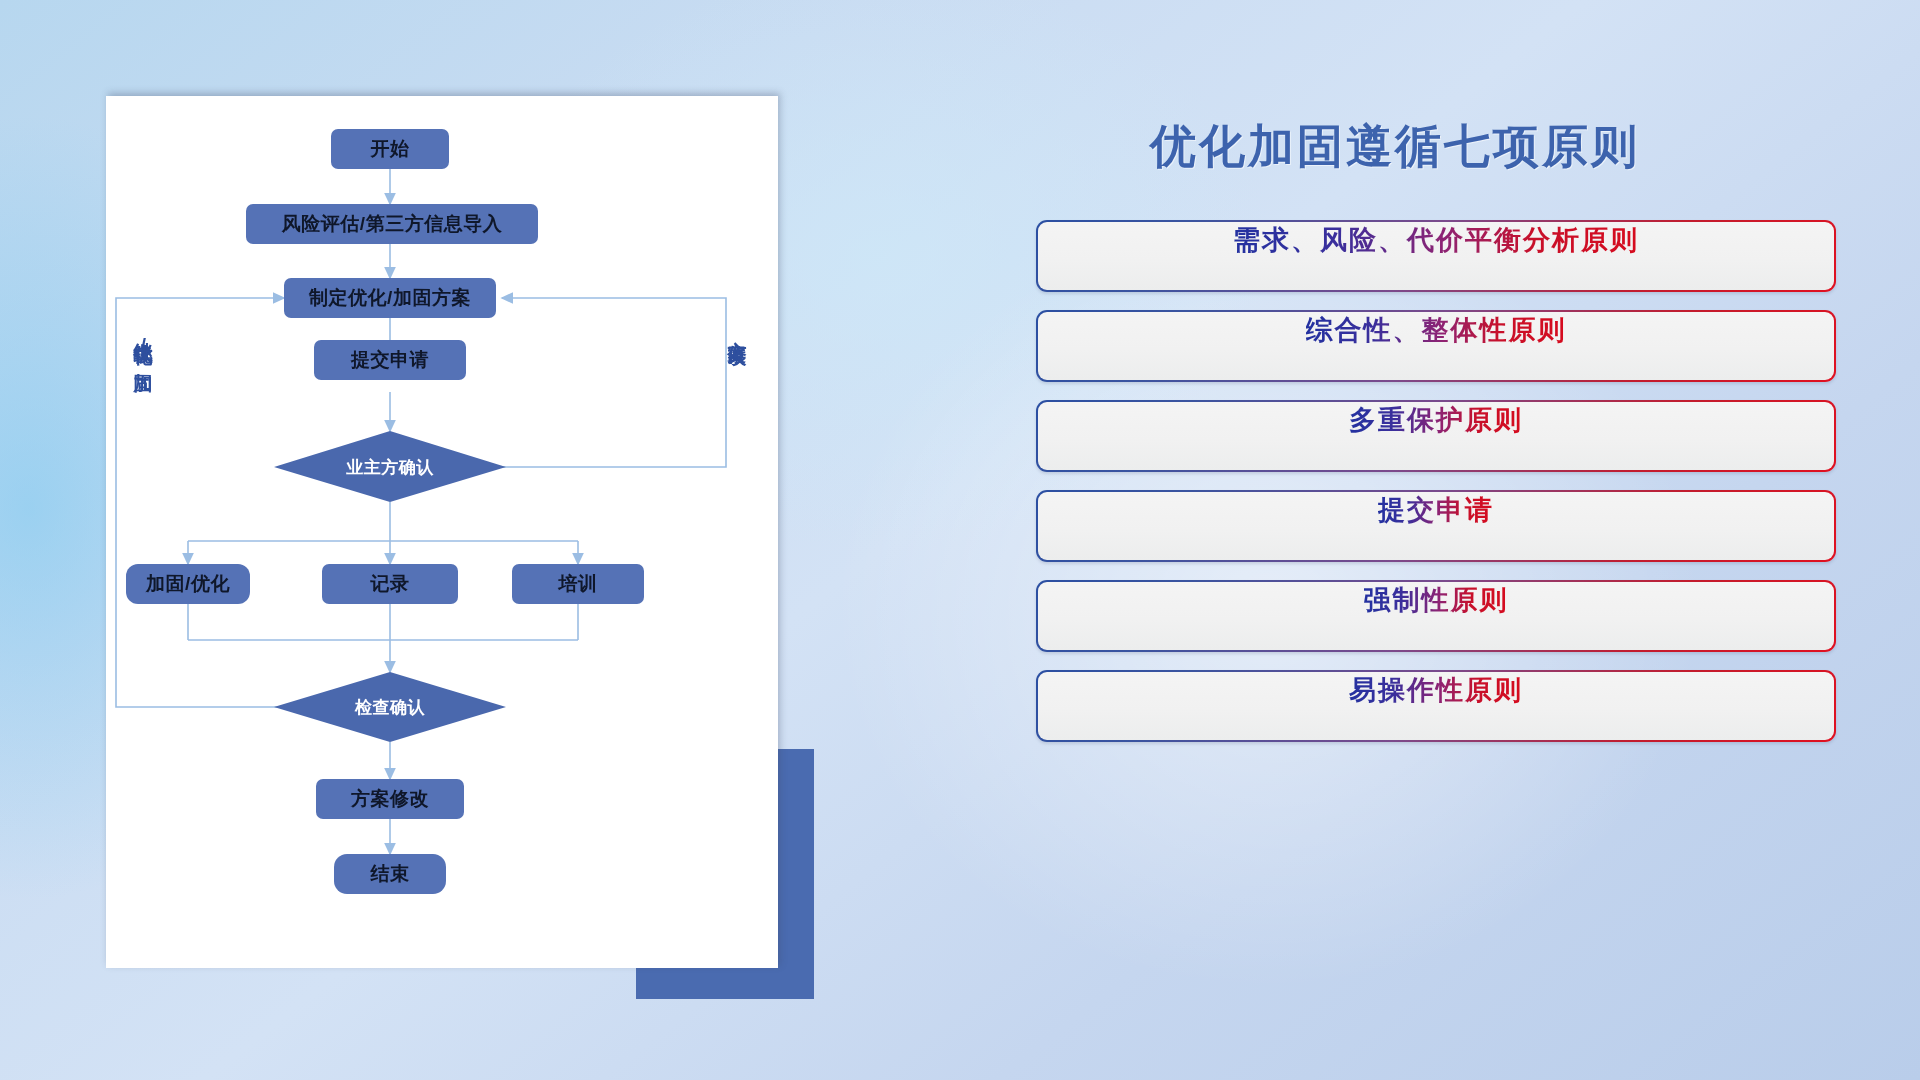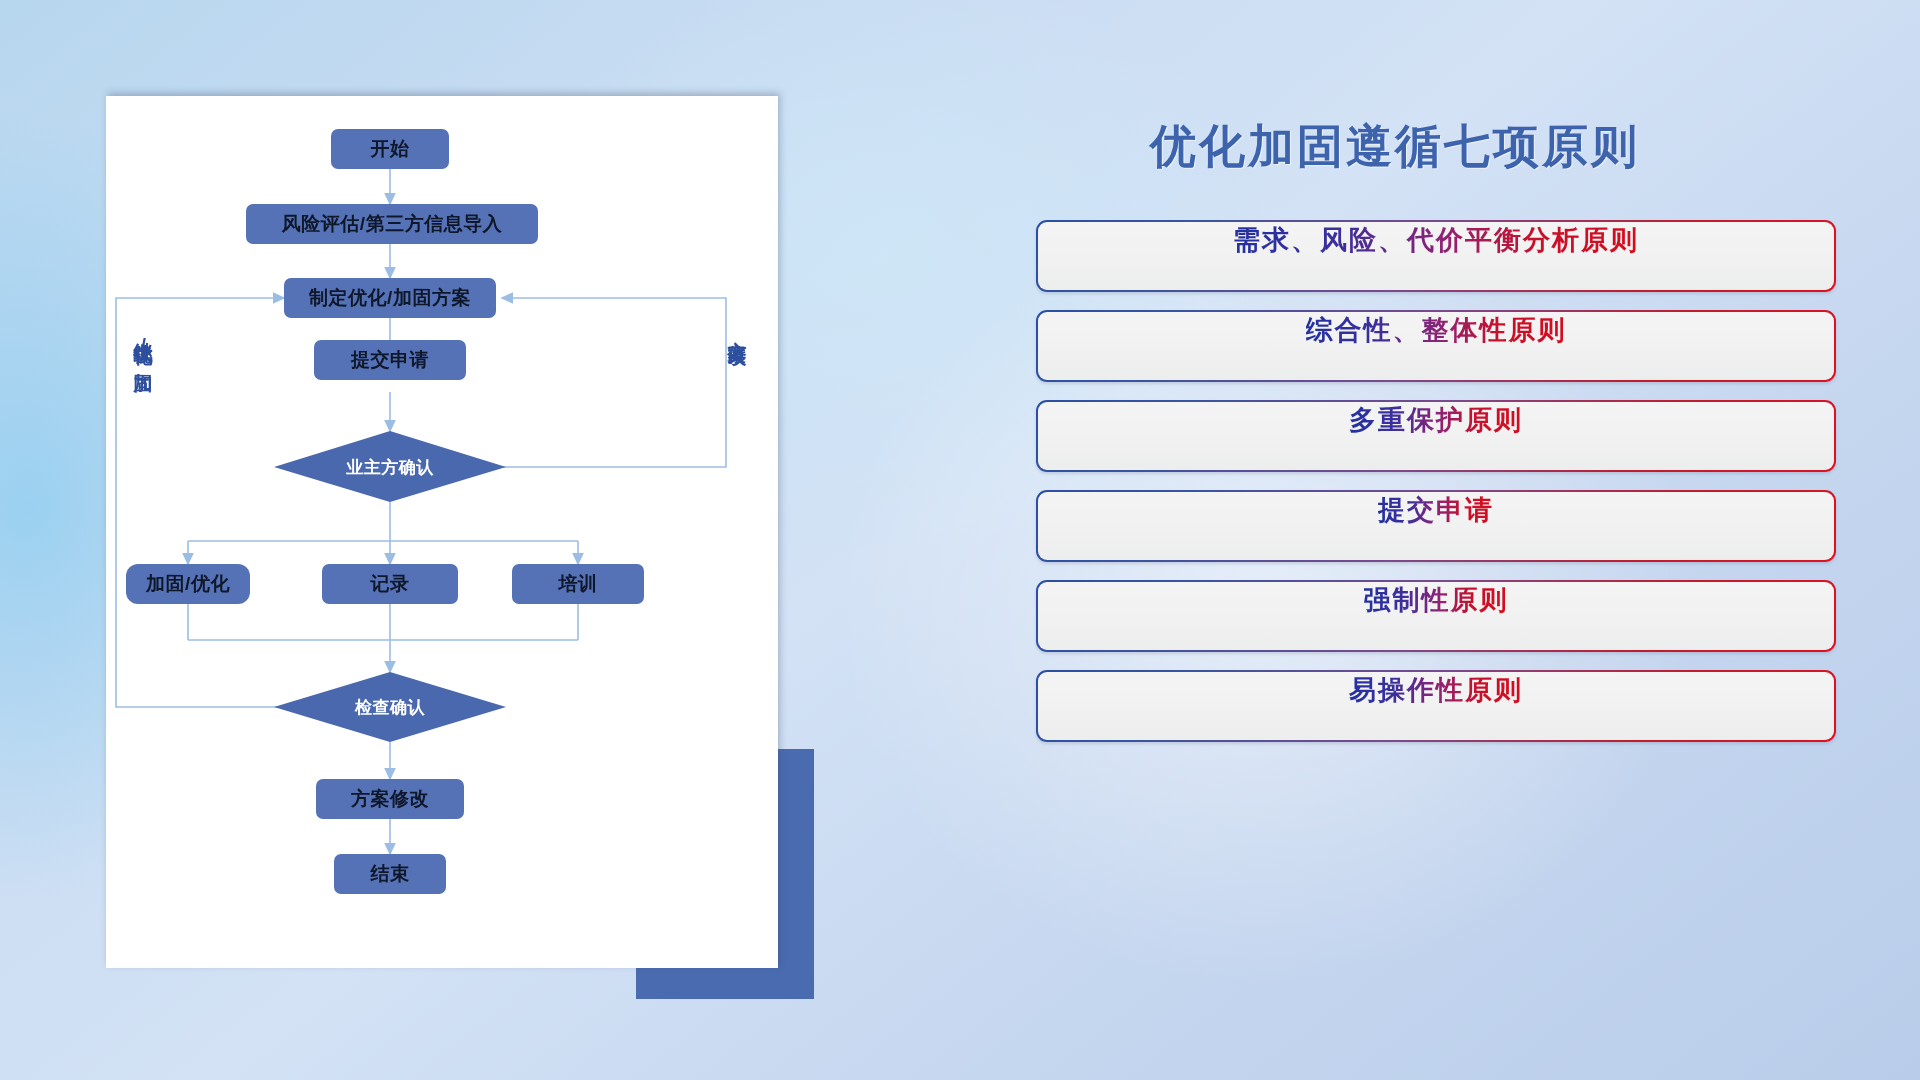--- a/index.html
+++ b/index.html
@@ -191,21 +191,21 @@
   <div class="node" style="left:20px;top:468px;width:124px;height:40px;border-radius:12px;">加固/优化</div>
 
   <div class="node" style="left:216px;top:468px;width:136px;height:40px;">记录</div>
 
   <div class="node" style="left:406px;top:468px;width:132px;height:40px;">培训</div>
 
   <div class="diamond-label" style="left:168px;top:596px;width:232px;height:30px;">检查确认</div>
 
   <div class="node" style="left:210px;top:683px;width:148px;height:40px;">方案修改</div>
 
-  <div class="node" style="left:228px;top:758px;width:112px;height:40px;">结束</div>
+  <div class="node" style="left:228px;top:758px;width:112px;height:40px;border-radius:13px;">结束</div>
 
   <div class="vlabel" style="left:24px;top:230px;">继续优化/加固</div>
 
   <div class="vlabel" style="left:618px;top:230px;">方案修改</div>
 </div>
 
 <div class="right-panel">
 
   <div class="panel-title">优化加固遵循七项原则</div>
 

